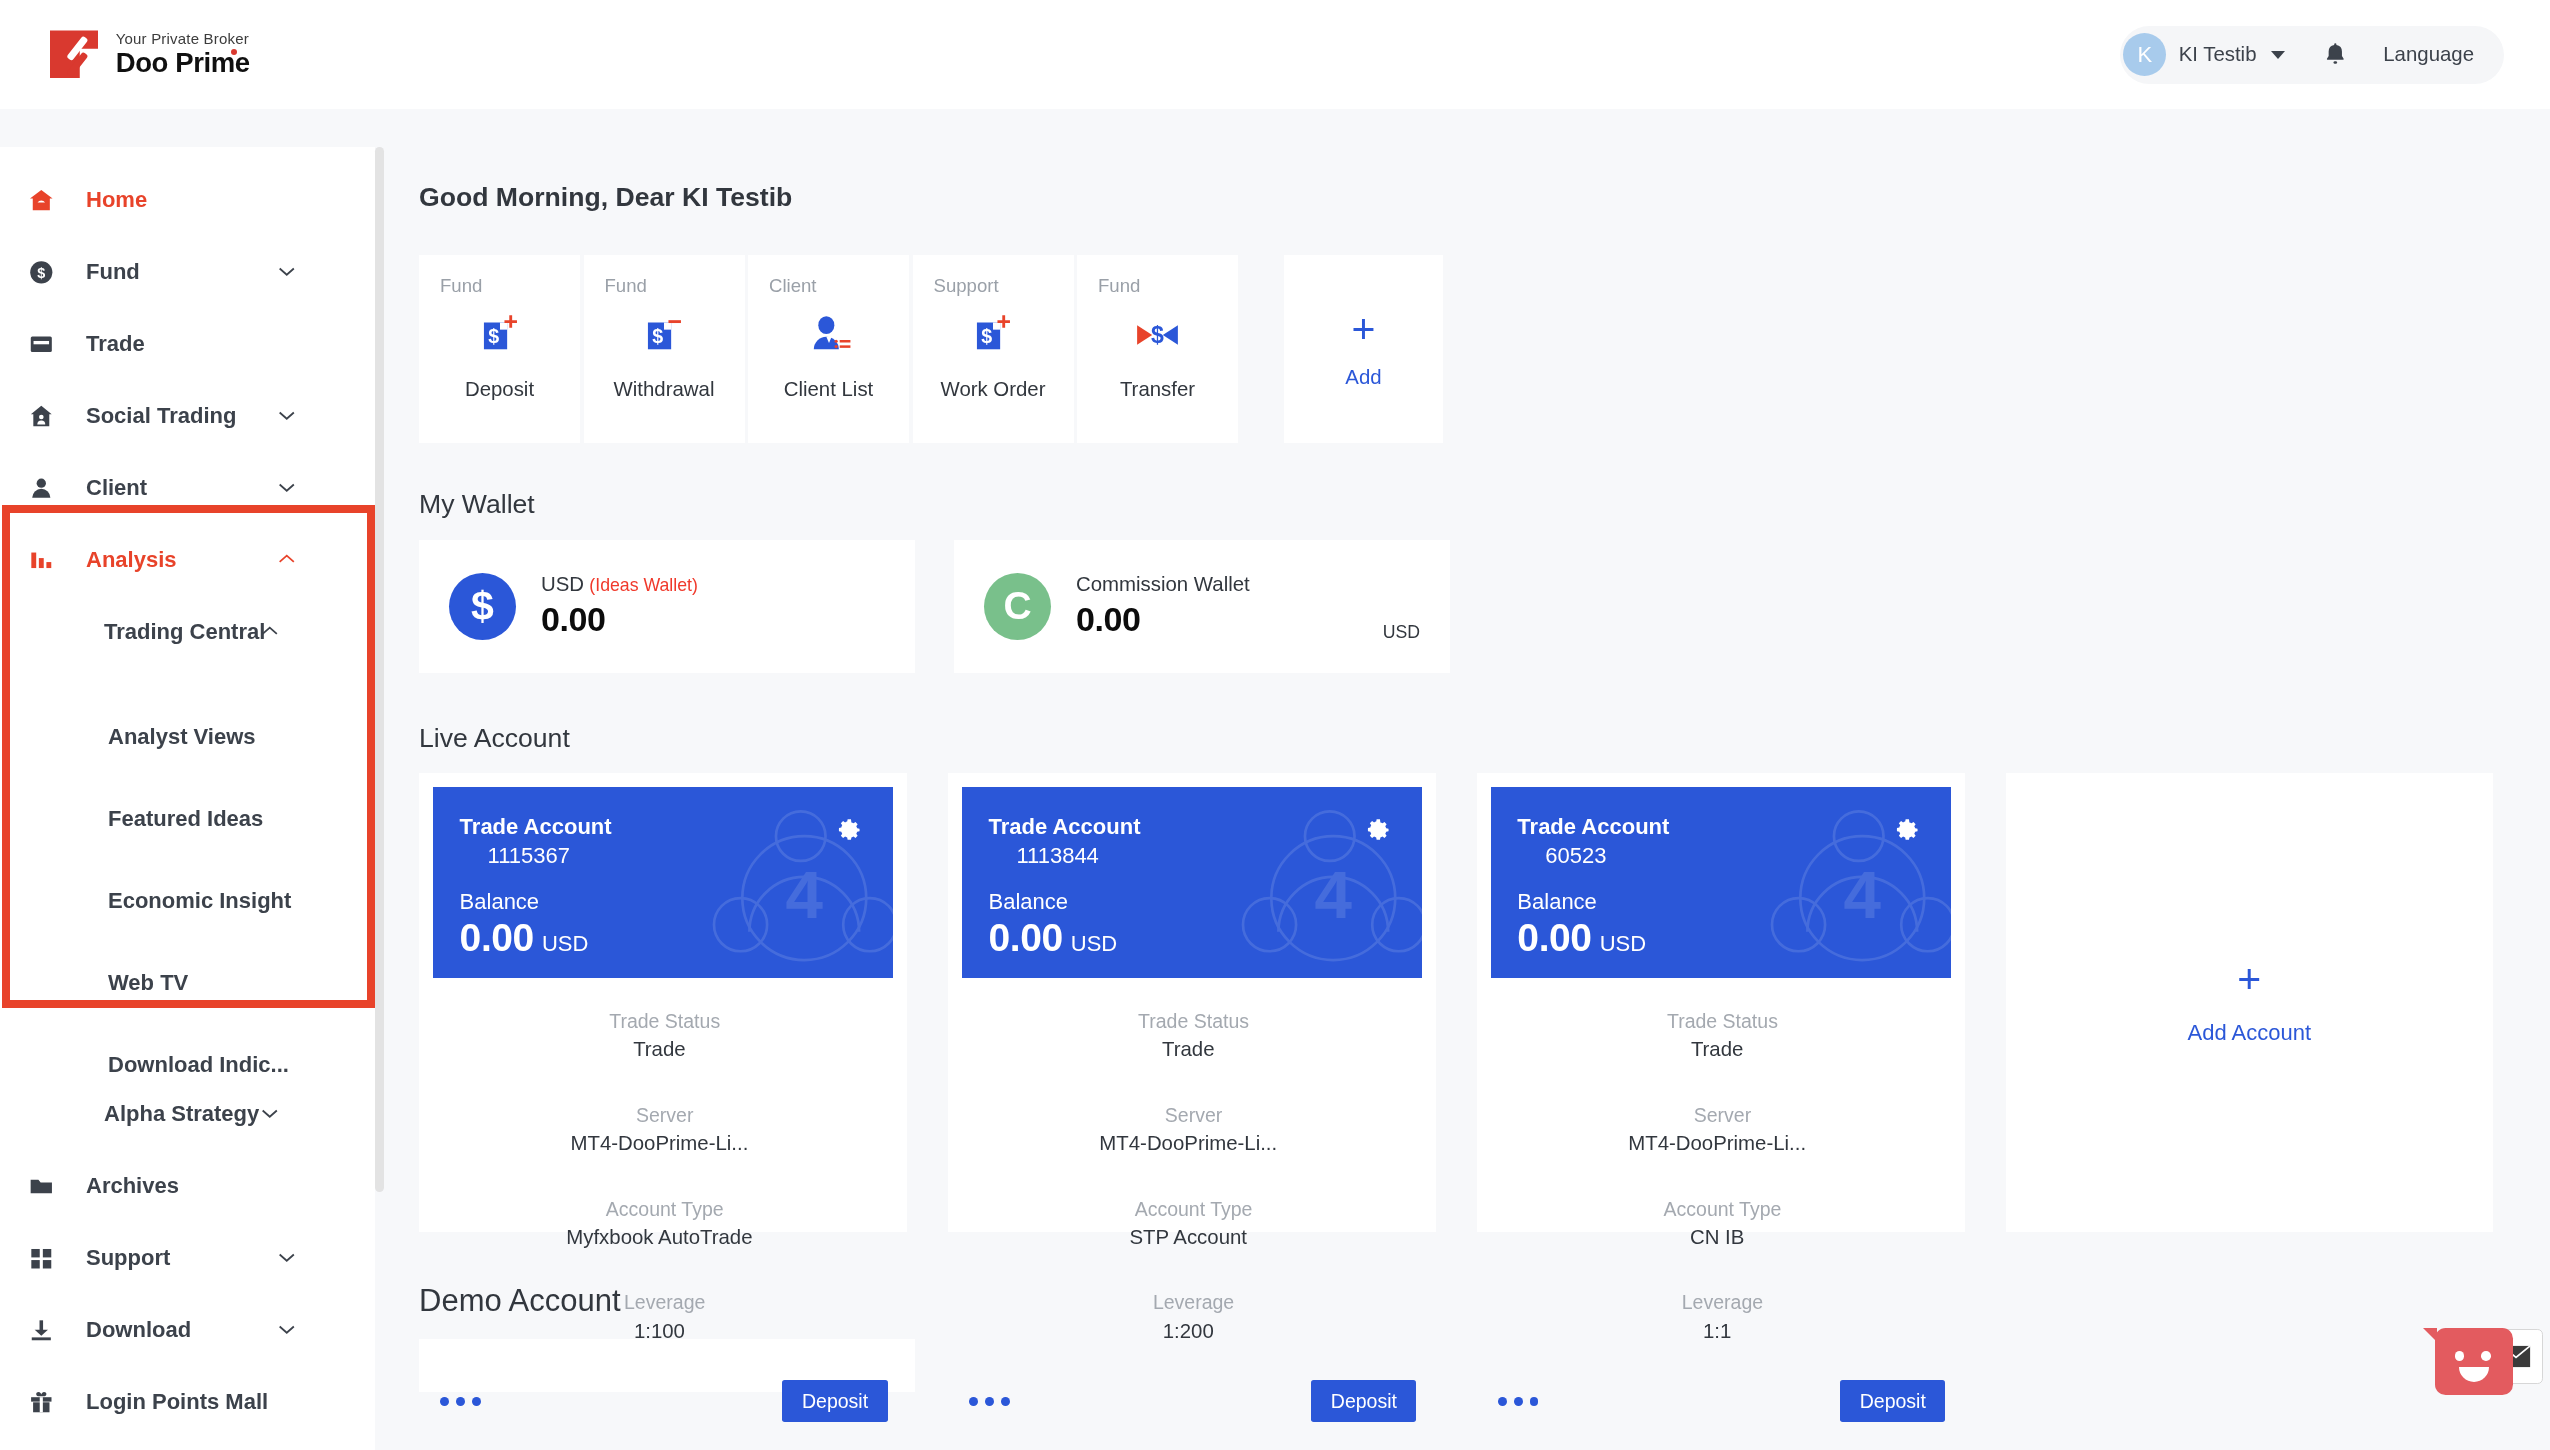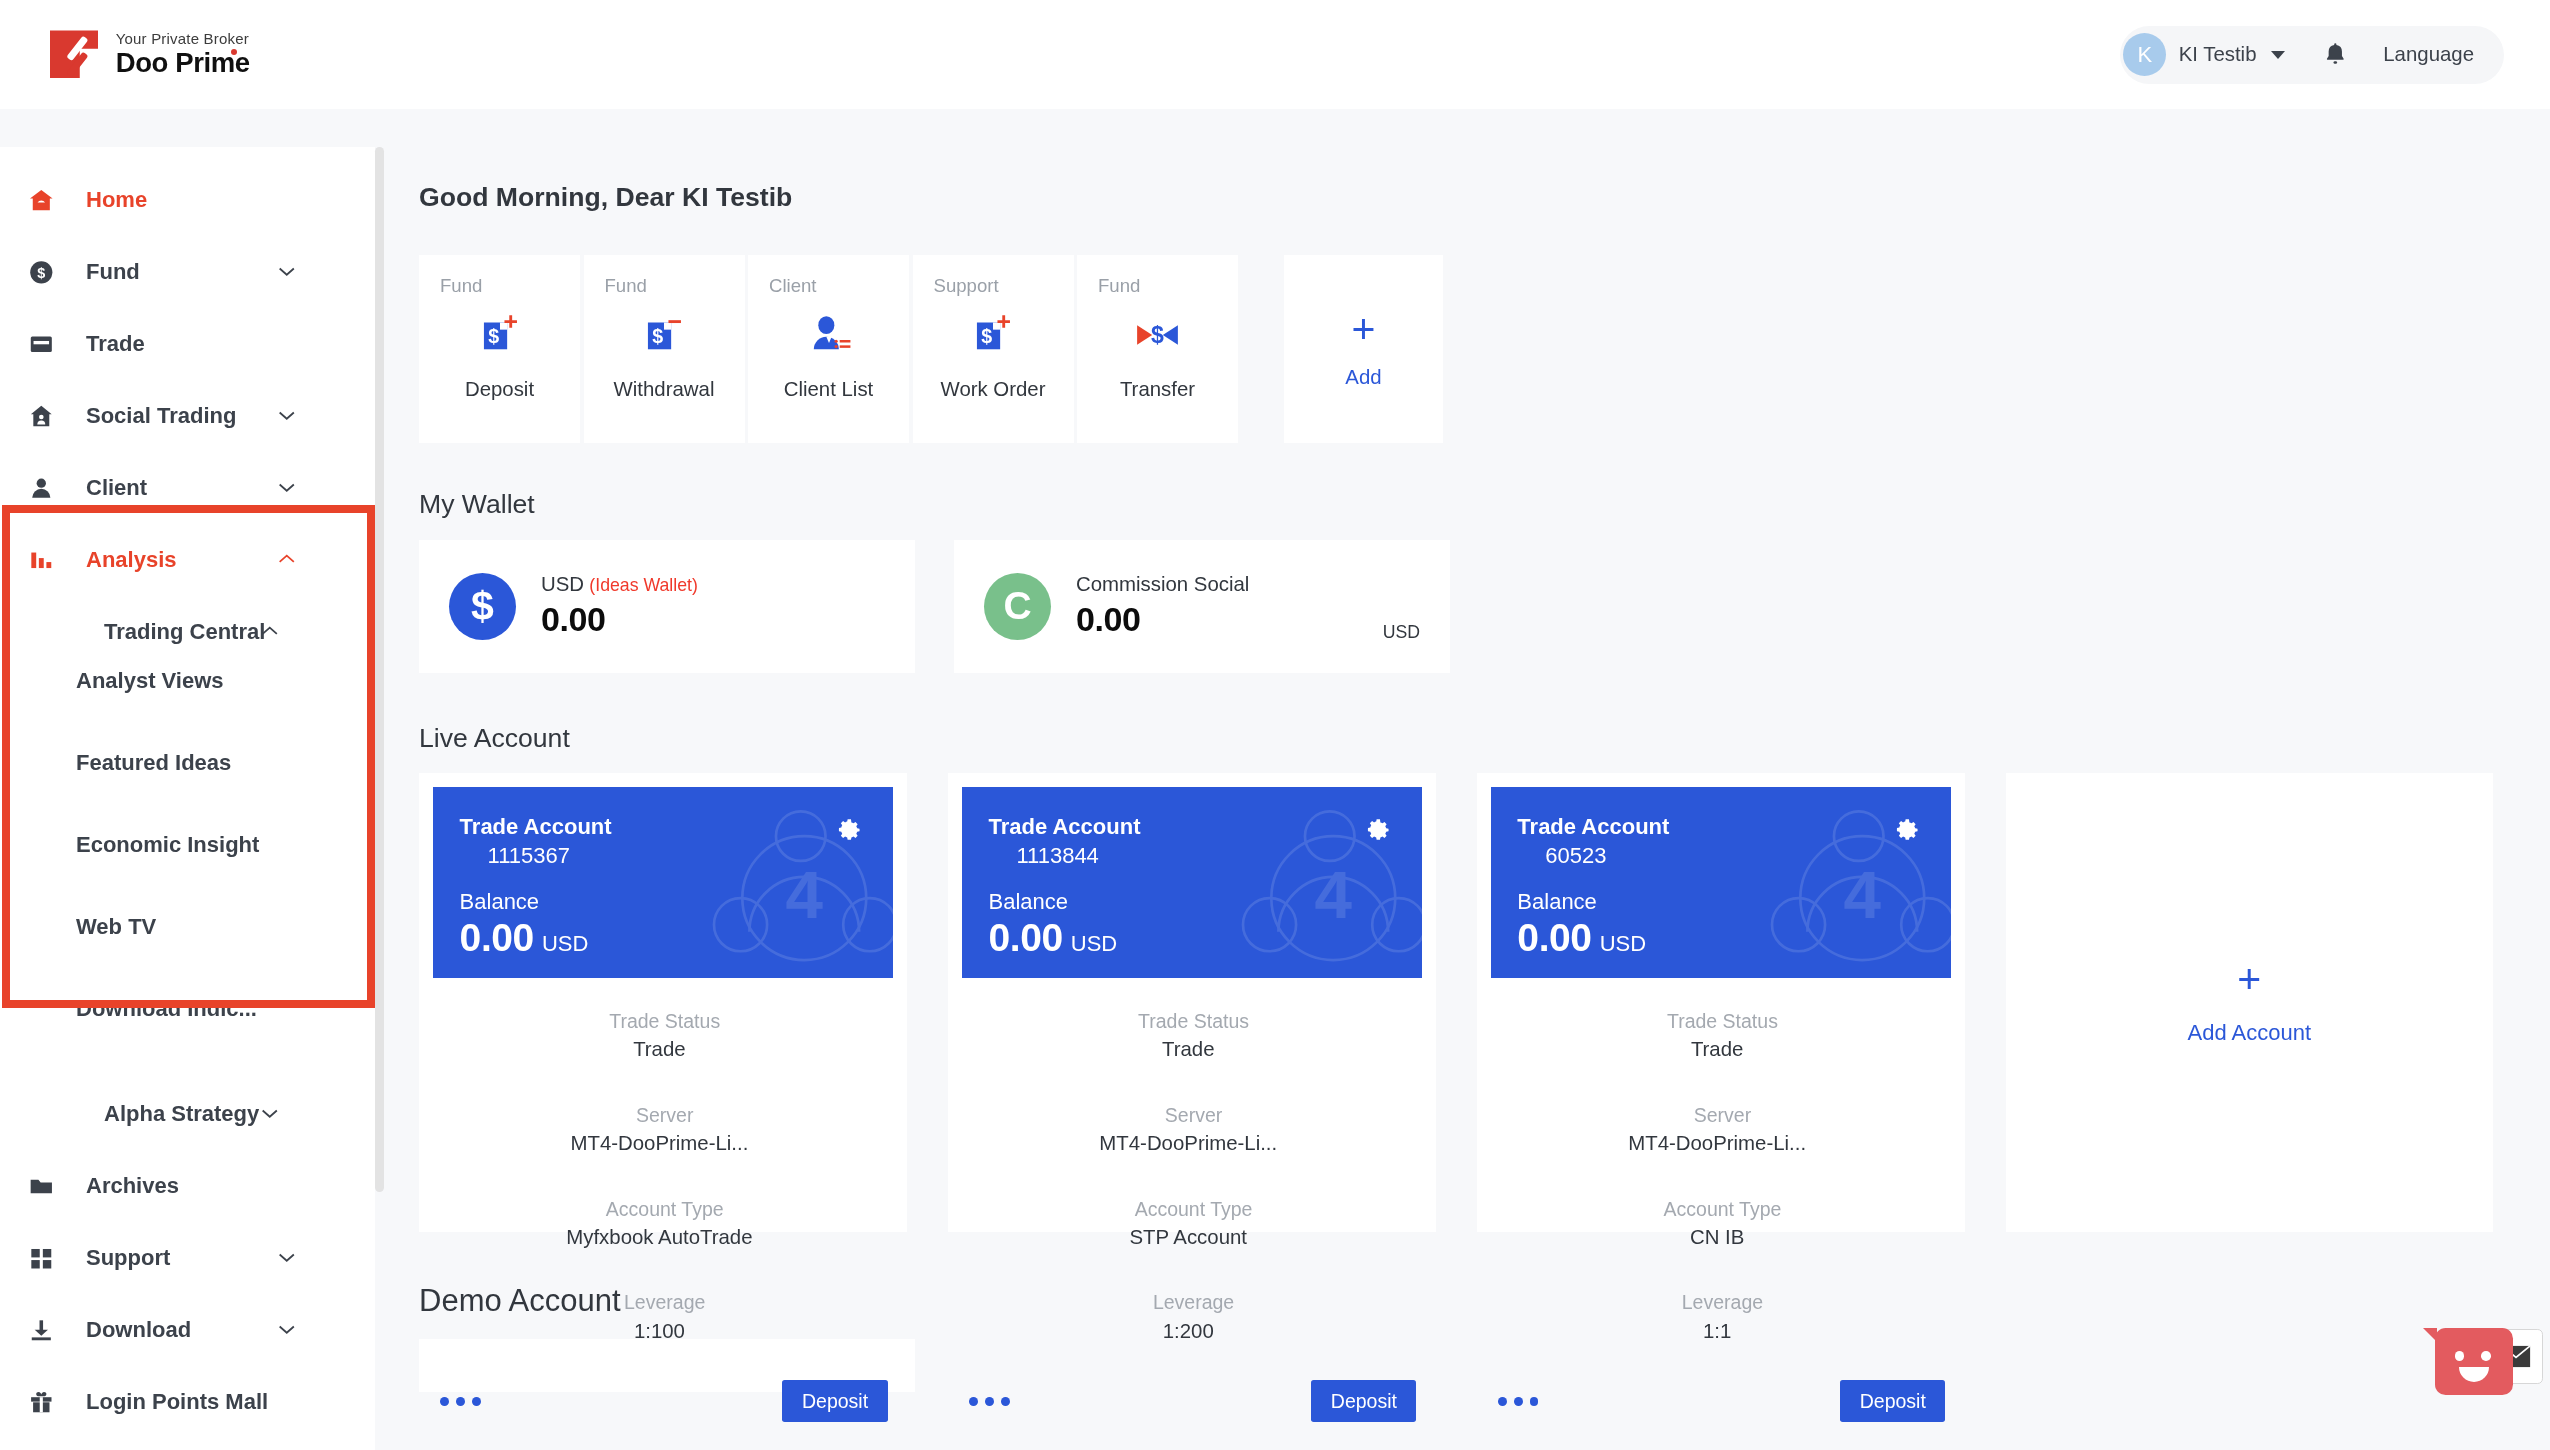--- a/index.html
+++ b/index.html
@@ -73,22 +73,22 @@
   .nav-ico{ width:35px; display:flex; align-items:center; justify-content:flex-start;}
   .nav-label{ font-size:22px; font-weight:bold; color:#3c424b; margin-left:23px; }
   .nav-item.active .nav-label{ color:#e8432a; }
   .nav-chev{ position:absolute; right:79px; top:50%; transform:translateY(-50%); }
   .nav-sub1{
     display:flex; align-items:center; height:72px;
     padding-left:104px; position:relative; cursor:pointer;
   }
   .nav-sub1 .nav-label{ margin-left:0; }
   .nav-sub2{
-    display:flex; align-items:flex-start; height:82px;
-    padding-left:76px; cursor:pointer;
+    display:flex; align-items:flex-end; height:82px;
+    padding-left:108px; cursor:pointer;
   }
   .nav-sub2 .nav-label{ margin-left:0; font-size:22px; }
   
   .highlight-box{
     position:absolute; left:1.8px; top:505px; width:373px; height:503px;
     border:8px solid #e8432a; z-index:35; pointer-events:none;
     background:transparent;
   }
   .sb-scrollbar{
     position:absolute; left:375px; top:147px; width:8.9px; height:1045px;
@@ -521,21 +521,21 @@
         <div class="wallet-name">
           <span>USD</span><span class="wallet-main-tag">(Ideas Wallet)</span>
         </div>
         <div class="wallet-amt">0.00</div>
       </div>
     </div>
 
     <div class="wallet-card">
       <div class="wallet-circle wc-comm">C</div>
       <div class="wallet-texts">
-        <div class="wallet-name">Commission Social</div>
+        <div class="wallet-name">Commission Wallet</div>
         <div class="wallet-amt">0.00</div>
       </div>
       <div class="wallet-cur">USD</div>
     </div>
   </div>
 
   <div class="section-title">Live Account</div>
   <div class="acct-row">
 
     <div class="acct-card">

